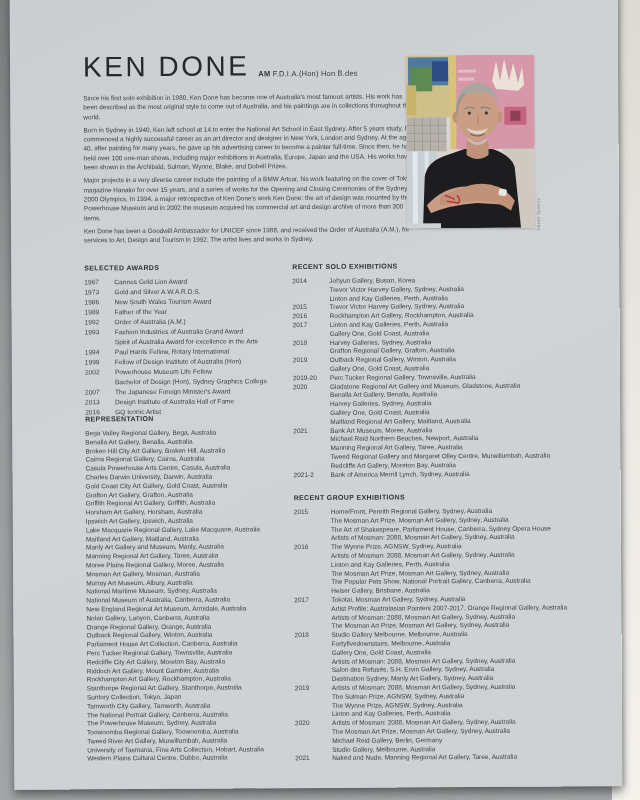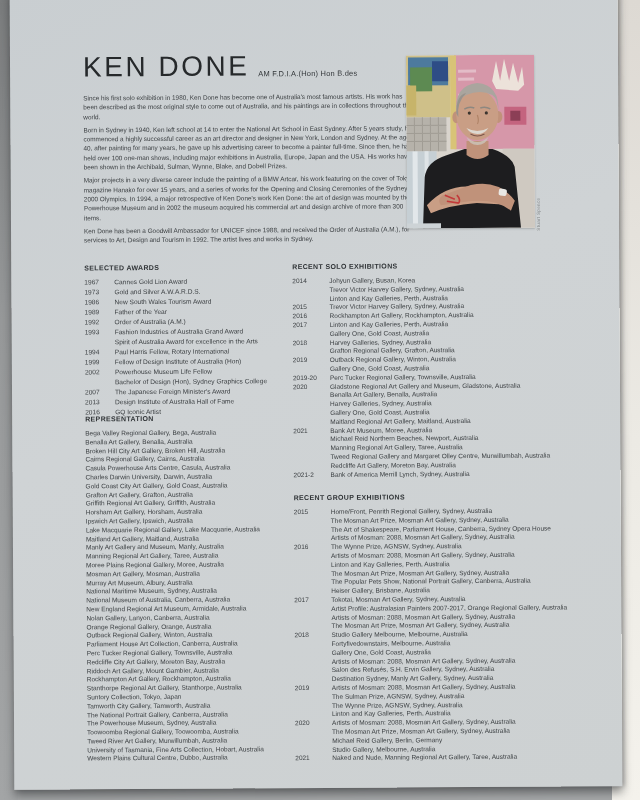--- a/index.html
+++ b/index.html
@@ -19,21 +19,21 @@
   }
   .paper {
     position:absolute; left:12px; top:-12px; width:608px; height:800px;
     background:linear-gradient(155deg,#c9ced1 0%,#cfd3d5 45%,#cdd1d2 100%);
     transform:rotate(-0.35deg);
     box-shadow:0 6px 10px rgba(35,37,39,.5), 2px 0 4px rgba(35,37,39,.25);
   }
   .hdr { position:absolute; left:73px; top:64px; display:flex; align-items:flex-end; gap:9px; white-space:nowrap; }
   .hdr h1 { font-size:28px; font-weight:400; letter-spacing:2.5px; color:#26292b; line-height:1; }
   .creds { font-size:7.5px; color:#33373a; padding-bottom:2px; letter-spacing:.2px; }
-  .creds b { font-weight:400; }
+  .creds b { font-weight:700; }
   .bio { position:absolute; left:73px; top:104px; width:334px; font-size:6.4px; line-height:9.3px; color:#3e4245; }
   .bio p { margin:0 0 4px 0; }
   .photo { position:absolute; left:396px; top:68px; width:128px; height:173px; box-shadow:0 1px 2px rgba(60,62,64,.3); }
   .photo svg { display:block; }
   .credit {
     position:absolute; left:525px; top:192px; height:52px;
     writing-mode:vertical-rl; transform:rotate(180deg);
     font-size:4.6px; color:#84888a; letter-spacing:.3px; white-space:nowrap;
   }
   section { position:absolute; }

